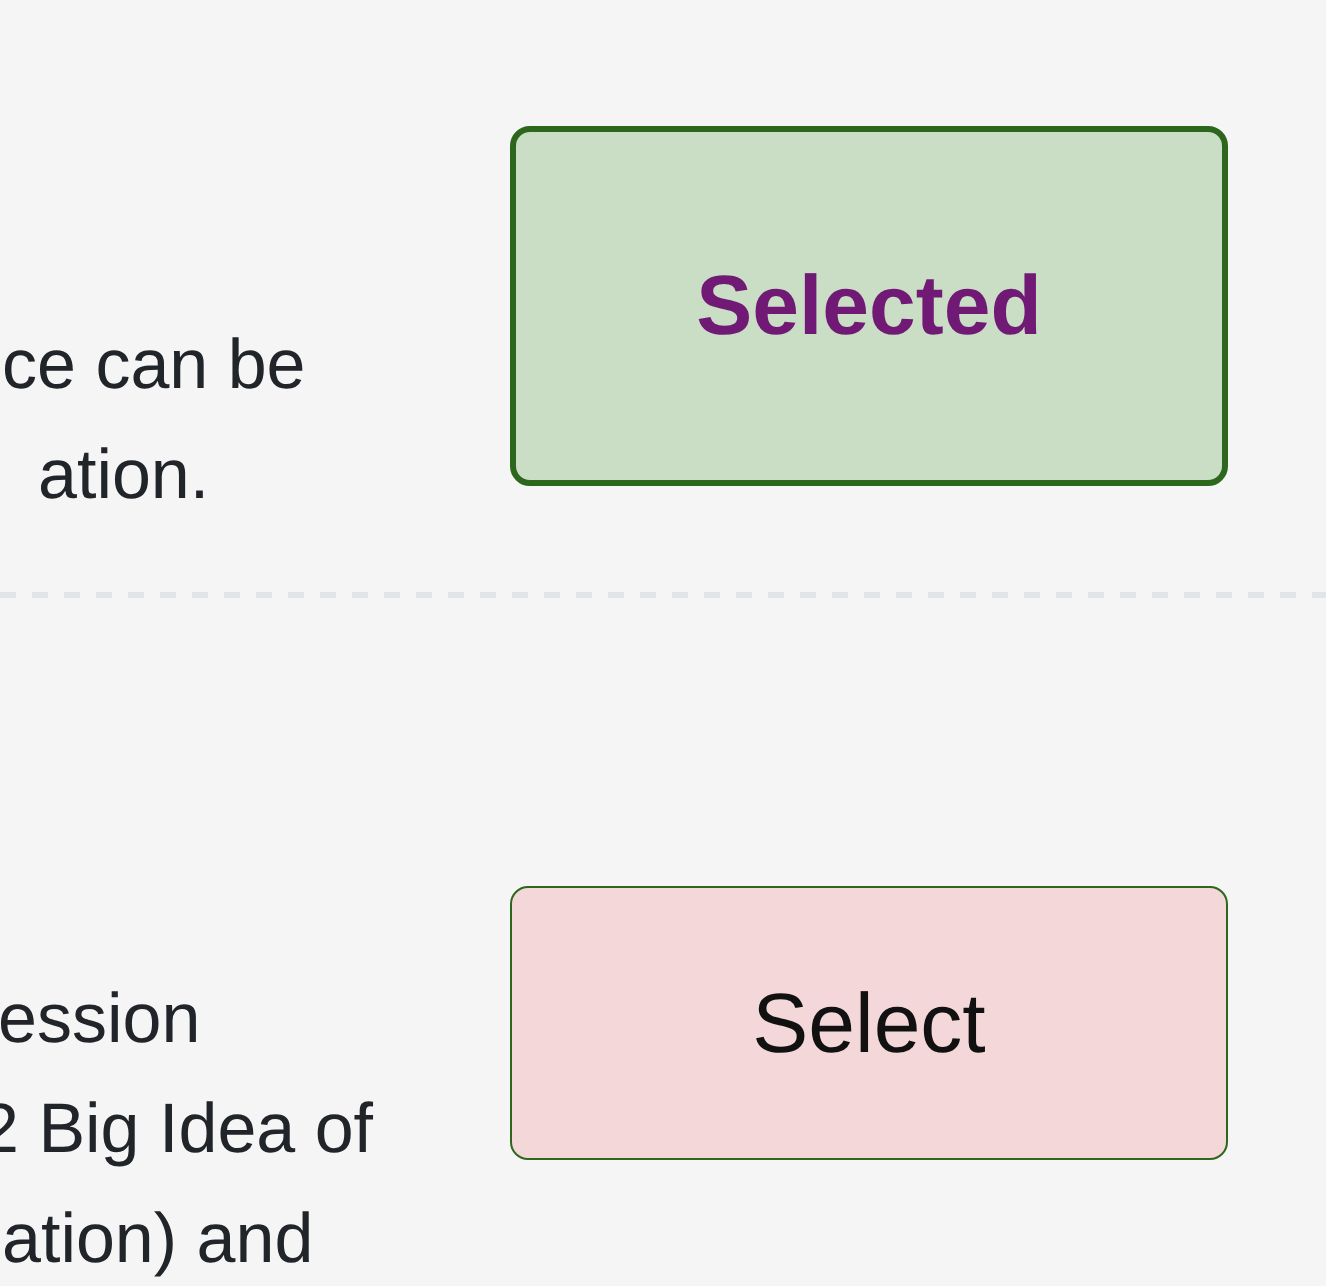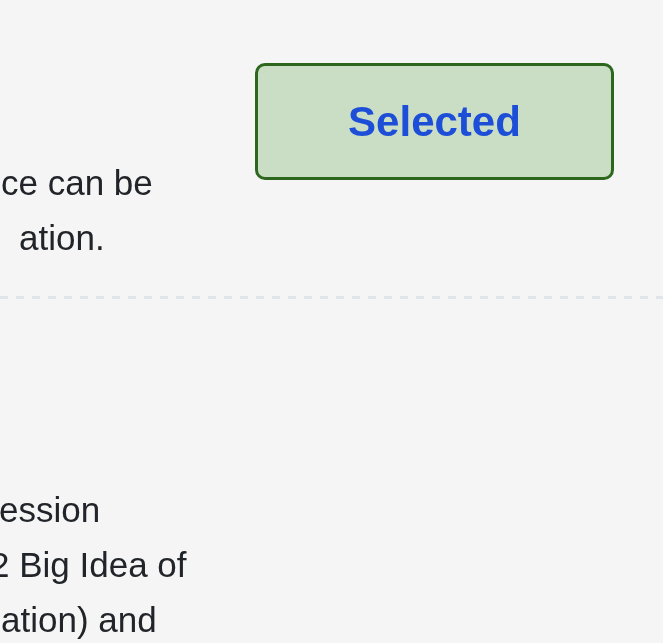--- a/index.html
+++ b/index.html
@@ -45,25 +45,25 @@
     box-sizing: border-box;
     display: flex;
     align-items: center;
     justify-content: center;
     font-family: "Liberation Sans", sans-serif;
     cursor: pointer;
     padding: 0;
   }
   .btn-selected {
     top: 63px;
-    height: 117px;
+    height: 180px;
     background: #cadec6;
     border: 3.5px solid #2d671d;
     border-radius: 10px;
-    color: #1d4ed8;
+    color: #701a75;
     font-size: 42px;
     font-weight: 700;
   }
   .btn-unselected {
     top: 443px;
     height: 137px;
     background: #f4d7d8;
     border: 1.5px solid #2d671d;
     border-radius: 9px;
     color: #111111;
@@ -92,14 +92,15 @@
   </div>
   <button class="btn btn-selected">Selected</button>
 
   <div class="divider"></div>
 
   <div class="text-block" id="row2-text">
     <div class="line">ession</div>
     <div class="line">2 Big Idea of</div>
     <div class="line">ation) and</div>
   </div>
+  <button class="btn btn-unselected">Select</button>
 
 </div>
 
 </body></html>

